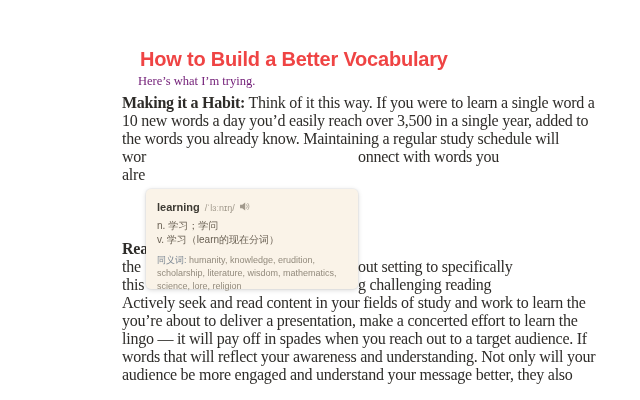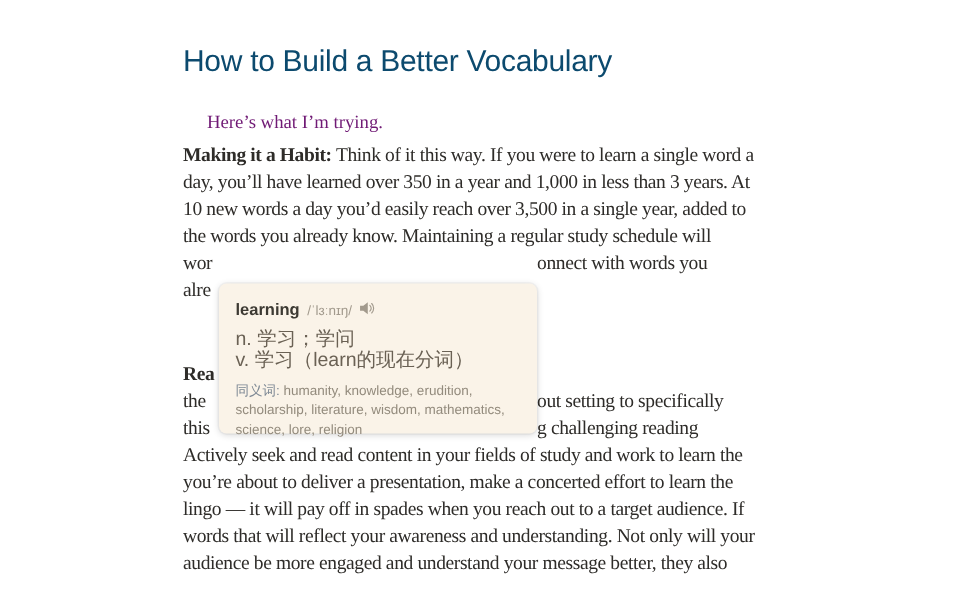--- a/index.html
+++ b/index.html
@@ -6,30 +6,30 @@
   body{
     width:640px;height:400px;position:relative;overflow:hidden;
     background:#ffffff;
     font-family:"Liberation Serif","DejaVu Serif",serif;
     color:#2e2c29;
   }
   .stage{position:absolute;inset:0;}
 
   
   .title{
-    position:absolute;left:122px;top:30px;margin:0;
+    position:absolute;left:122px;top:30px;margin:18px;
     font-family:"Liberation Sans","DejaVu Sans",sans-serif;
-    font-weight:normal;font-size:20px;letter-spacing:-0.2px;color:#0c4a6e;
+    font-weight:bold;font-size:20px;letter-spacing:-0.2px;color:#ef4444;
     white-space:pre;
   }
   .subtitle{
     position:absolute;left:122px;top:58px;margin:16px;
     font-size:12.5px;color:#701a75;white-space:pre;
   }
-  .para{position:absolute;left:122px;font-size:13px;letter-spacing:-0.25px;}
+  .para{position:absolute;left:122px;font-size:16px;letter-spacing:-0.25px;}
   .para-1{top:94px;}
   .para-2{top:240px;}
   .line{position:relative;height:18px;line-height:18px;white-space:pre;}
   .rfrag{position:absolute;left:236px;top:0;white-space:pre;}
   .lead{font-weight:bold;}
   .sel{background:#b5d5f3;}
 
   
   .popup{
     position:absolute;left:146px;top:189px;width:212px;height:100px;
@@ -37,36 +37,35 @@
     background:#faf3e8;border-radius:5px;
     box-shadow:0 1px 5px rgba(0,0,0,.16),0 0 0 1px rgba(0,0,0,.03);
     font-family:"Liberation Sans","DejaVu Sans",sans-serif;
     letter-spacing:0;
   }
   .popup-head{height:13px;line-height:13px;white-space:pre;}
   .popup-word{font-weight:bold;font-size:11px;color:#3d3a33;}
   .popup-phonetic{font-size:9px;color:#a29a8d;margin-left:5px;}
   .speaker{display:inline-block;vertical-align:-1px;margin-left:4px;cursor:pointer;}
   .speaker svg{display:block;}
-  .popup-defs{margin-top:7px;font-size:13px;line-height:14px;color:#6a6154;}
+  .popup-defs{margin-top:7px;font-size:10px;line-height:14px;color:#6a6154;}
   .popup-def{white-space:pre;}
   .popup-syn{margin-top:7px;font-size:9px;line-height:13px;color:#938b7d;}
   .syn-label{color:#7d8894;}
 </style>
 </head>
 <body>
 
 <div class="stage">
 
   <h1 class="title">How to Build a Better Vocabulary</h1>
   <p class="subtitle">Here’s what I’m trying.</p>
 
   <div class="para para-1">
     <div class="line"><span class="lead">Making it a Habit:</span><span> Think of it this way. If you were to learn a single word a</span></div>
-    <div class="line">day, you’ll have learned over 350 in a year and 1,000 in less than 3 years. At</div>
     <div class="line">10 new words a day you’d easily reach over 3,500 in a single year, added to</div>
     <div class="line">the words you already know. Maintaining a regular study schedule will</div>
     <div class="line"><span>wor</span><span class="rfrag">onnect with words you</span></div>
     <div class="line">alre</div>
   </div>
 
   <div class="para para-2">
     <div class="line"><span class="lead">Rea</span></div>
     <div class="line"><span>the</span><span class="rfrag">out setting to specifically</span></div>
     <div class="line"><span>this</span><span class="rfrag">g challenging reading</span></div>

